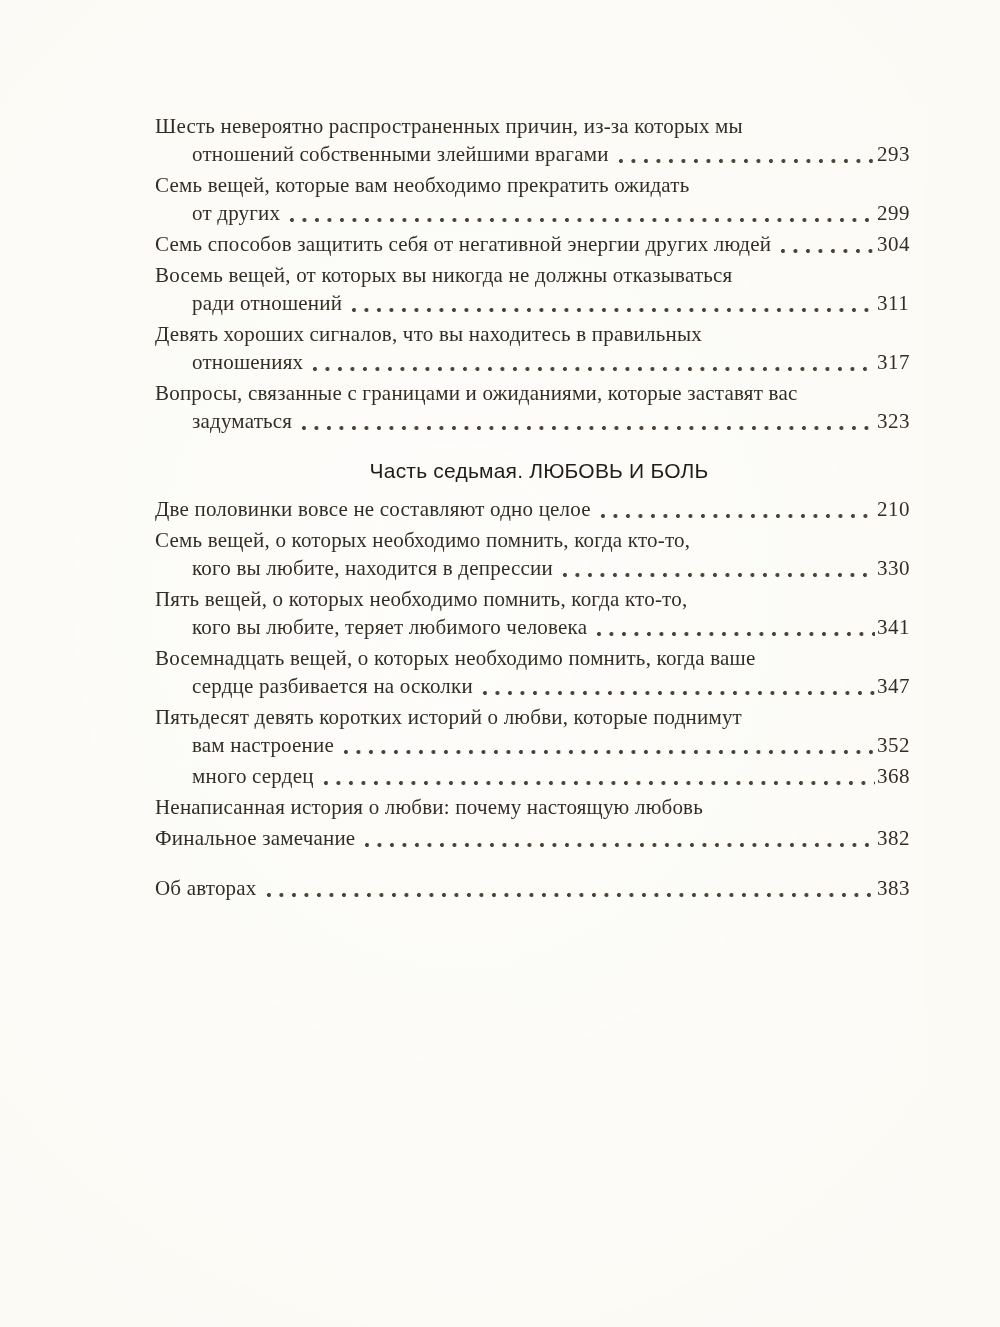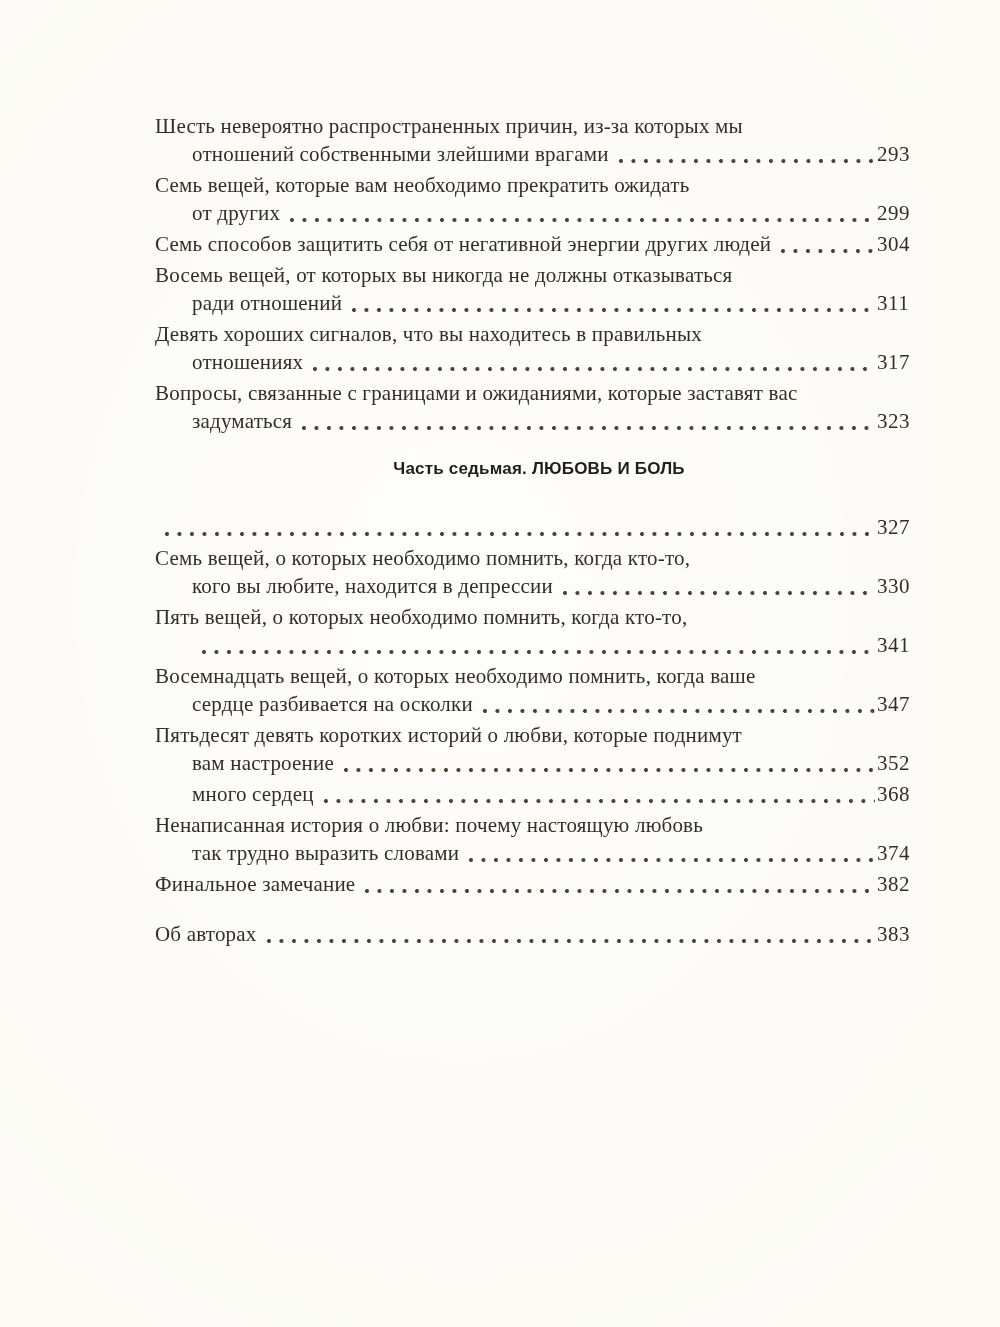--- a/index.html
+++ b/index.html
@@ -61,25 +61,25 @@
     background-size: 12.5px 6px;
     background-repeat: repeat-x;
     background-position: left bottom;
   }
   .pagenum {
     flex: 0 0 auto;
     min-width: 46px;
     letter-spacing: 0.5px;
   }
   .section-heading {
-    margin: 24px 0 34px 0;
+    margin: 24px 0 12px 0;
     text-align: center;
     font-family: "Liberation Sans", sans-serif;
-    font-weight: bold;
-    font-size: 17px;
+    font-weight: normal;
+    font-size: 21px;
     letter-spacing: 0.2px;
     color: #211e18;
   }
   .footer-list .toc-entry {
     margin-top: 3px;
   }
   .footer-list .toc-entry + .toc-entry {
     margin-top: 22px;
   }
 </style>
@@ -150,39 +150,41 @@
           </li>
         </ol>
     </section>
 
     <h2 class="section-heading">Часть седьмая. ЛЮБОВЬ И БОЛЬ</h2>
 
     <section>
       <ol class="toc-list">
           <li class="toc-entry">
             <div class="toc-line">
-              <span class="leader"></span>
-              <span class="pagenum">327</span>
+              <span class="toc-text">Две половинки вовсе не составляют одно целое</span>
+              <span class="leader"></span>
+              <span class="pagenum">210</span>
             </div>
           </li>
           <li class="toc-entry">
             <div class="toc-line">
               <span class="toc-text">Семь вещей, о которых необходимо помнить, когда кто-то,</span>
             </div>
             <div class="toc-line cont">
               <span class="toc-text">кого вы любите, находится в депрессии</span>
               <span class="leader"></span>
               <span class="pagenum">330</span>
             </div>
           </li>
           <li class="toc-entry">
             <div class="toc-line">
               <span class="toc-text">Пять вещей, о которых необходимо помнить, когда кто-то,</span>
             </div>
             <div class="toc-line cont">
+              <span class="toc-text">кого вы любите, теряет любимого человека</span>
               <span class="leader"></span>
               <span class="pagenum">341</span>
             </div>
           </li>
           <li class="toc-entry">
             <div class="toc-line">
               <span class="toc-text">Восемнадцать вещей, о которых необходимо помнить, когда ваше</span>
             </div>
             <div class="toc-line cont">
               <span class="toc-text">сердце разбивается на осколки</span>
@@ -203,25 +205,20 @@
           <li class="toc-entry">
             <div class="toc-line cont">
               <span class="toc-text">много сердец</span>
               <span class="leader"></span>
               <span class="pagenum">368</span>
             </div>
           </li>
           <li class="toc-entry">
             <div class="toc-line">
               <span class="toc-text">Ненаписанная история о любви: почему настоящую любовь</span>
-            </div>
-            <div class="toc-line cont">
-              <span class="toc-text">так трудно выразить словами</span>
-              <span class="leader"></span>
-              <span class="pagenum">374</span>
             </div>
           </li>
         </ol>
     </section>
 
     <section>
       <ol class="toc-list footer-list">
           <li class="toc-entry">
             <div class="toc-line">
               <span class="toc-text">Финальное замечание</span>

